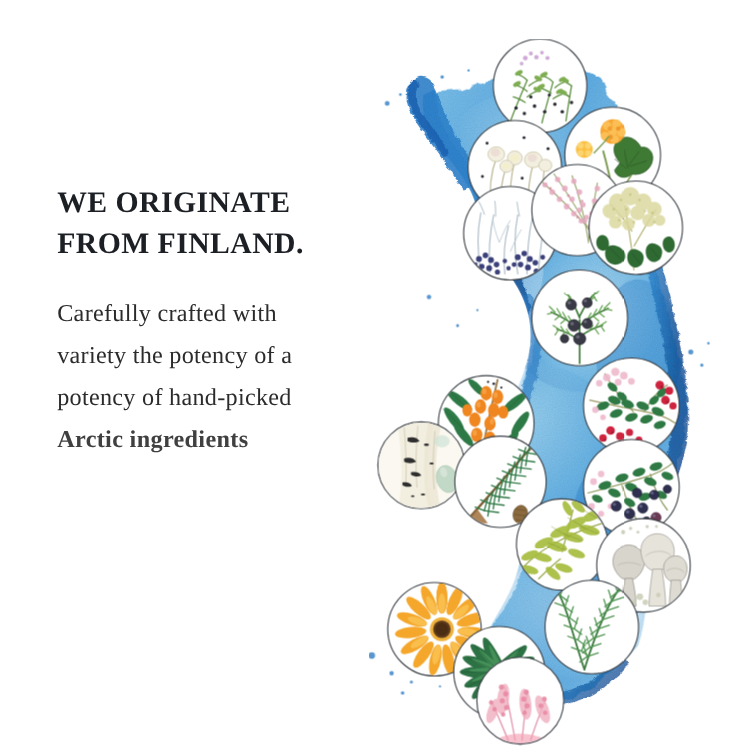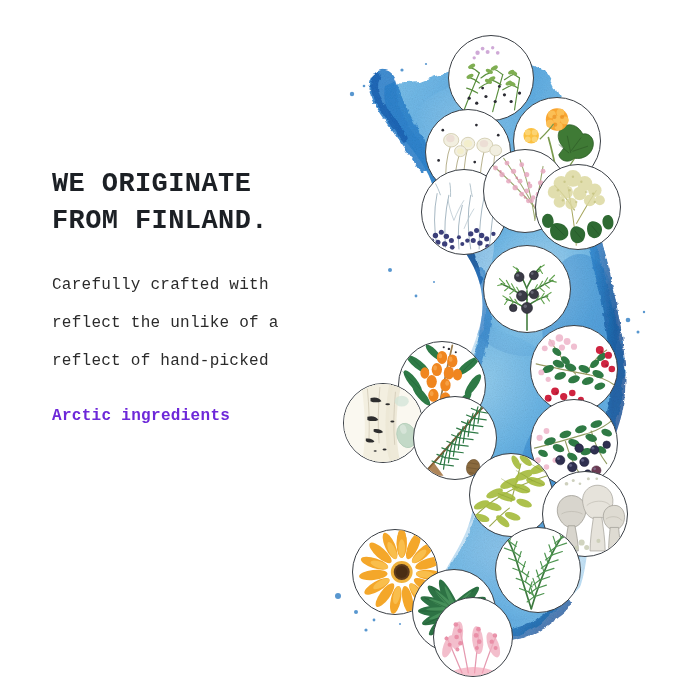--- a/index.html
+++ b/index.html
@@ -15,39 +15,39 @@
     background:#ffffff;
   }
 
   
   .text-panel{
     position:absolute;
     left:52px; top:166px;
     width:300px;
   }
   .headline{
-    font-family:Liberation Mono, monospace;
+    font-family:Liberation Serif, serif;
     font-weight:bold;
     font-size:27px;
     line-height:37px;
     letter-spacing:0.4px;
     color:#1c2025;
     margin:0 0 26px 0;
     white-space:pre-line;
   }
   .body-copy{
-    font-family:Liberation Mono, monospace;
-    font-size:16px;
+    font-family:Liberation Serif, serif;
+    font-size:22px;
     line-height:38px;
     letter-spacing:0.25px;
     color:#2b2b2b;
     margin:0;
   }
   .body-copy .ln{display:block;white-space:pre;}
-  .body-copy .ln.em{font-weight:bold;color:#6d28d9;letter-spacing:0.3px;margin-top:17px;}
+  .body-copy .ln.em{font-weight:bold;color:#404040;letter-spacing:0.3px;}
 
   
   .map-stage{
     position:absolute;
     left:330px;top:24px;
     width:349px;height:640px;
   }
   .map-svg{position:absolute;left:0;top:0;width:349px;height:640px;}
 
   
@@ -64,22 +64,22 @@
 </head>
 <body>
 
 <div id="poster">
 
   <div class="text-panel">
     <h1 class="headline">WE ORIGINATE
 FROM FINLAND.</h1>
     <p class="body-copy">
       <span class="ln">Carefully crafted with</span>
-      <span class="ln">reflect the unlike of a</span>
-      <span class="ln">reflect of hand-picked</span>
+      <span class="ln">variety the potency of a</span>
+      <span class="ln">potency of hand-picked</span>
       <span class="ln em">Arctic ingredients</span>
     </p>
   </div>
 
   <div class="map-stage">
 
     <svg class="map-svg" viewBox="0 0 349 640">
       <defs>
         <linearGradient id="gWater" x1="0.1" y1="0" x2="0.95" y2="1">
           <stop offset="0%" stop-color="#6fb9e8"></stop>

